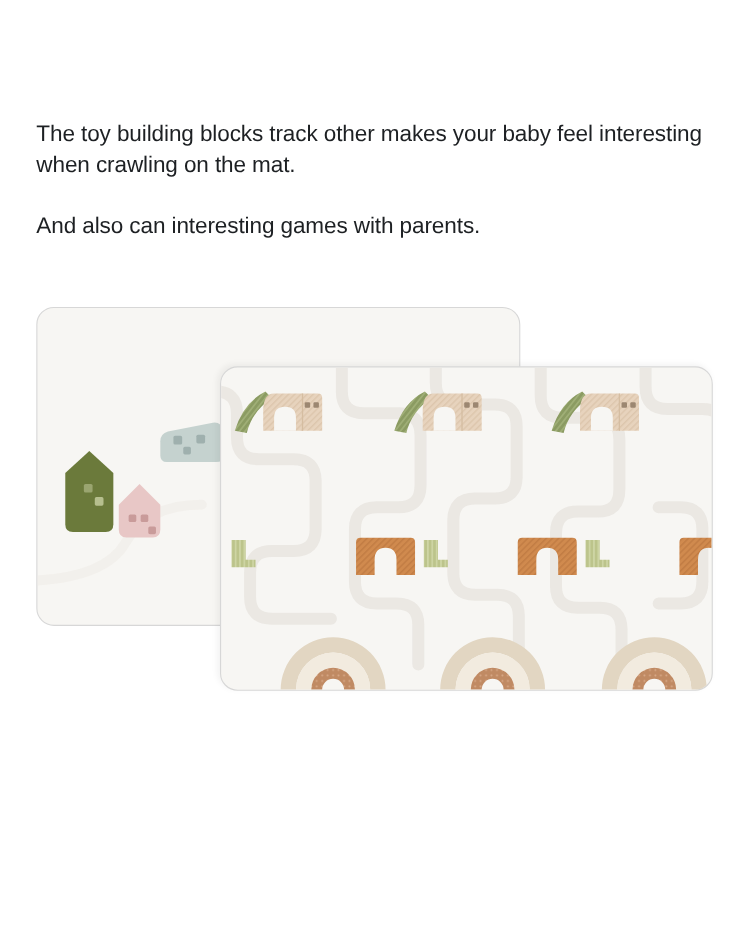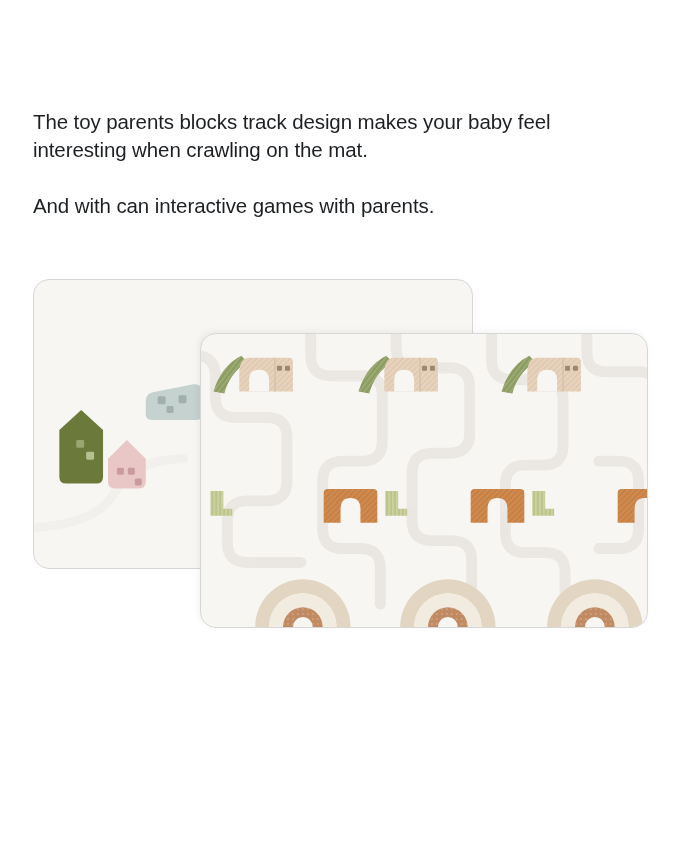--- a/index.html
+++ b/index.html
@@ -61,25 +61,25 @@
   
   svg{display:block;}
 </style>
 </head>
 <body>
 
 <div class="page">
 
   <div class="copy-top">
     <p>
-      <span>The toy parents blocks track design makes your baby</span>
+      <span>The toy building blocks track other makes your baby</span>
       <span>feel interesting when crawling on the mat.</span>
     </p>
     <p class="second">
-      <span>And with can interactive games with parents.</span>
+      <span>And also can interesting games with parents.</span>
     </p>
   </div>
 
   <div class="mat mat-back">
     <svg class="layer" viewBox="0 0 440 290" width="440" height="290">
 
       <g opacity="0.55" fill="none" stroke="#eeebe6" stroke-width="9" stroke-linecap="round">
         <path d="M-20 250 Q 60 250 80 215 Q 100 180 150 180"></path>
       </g>
 

